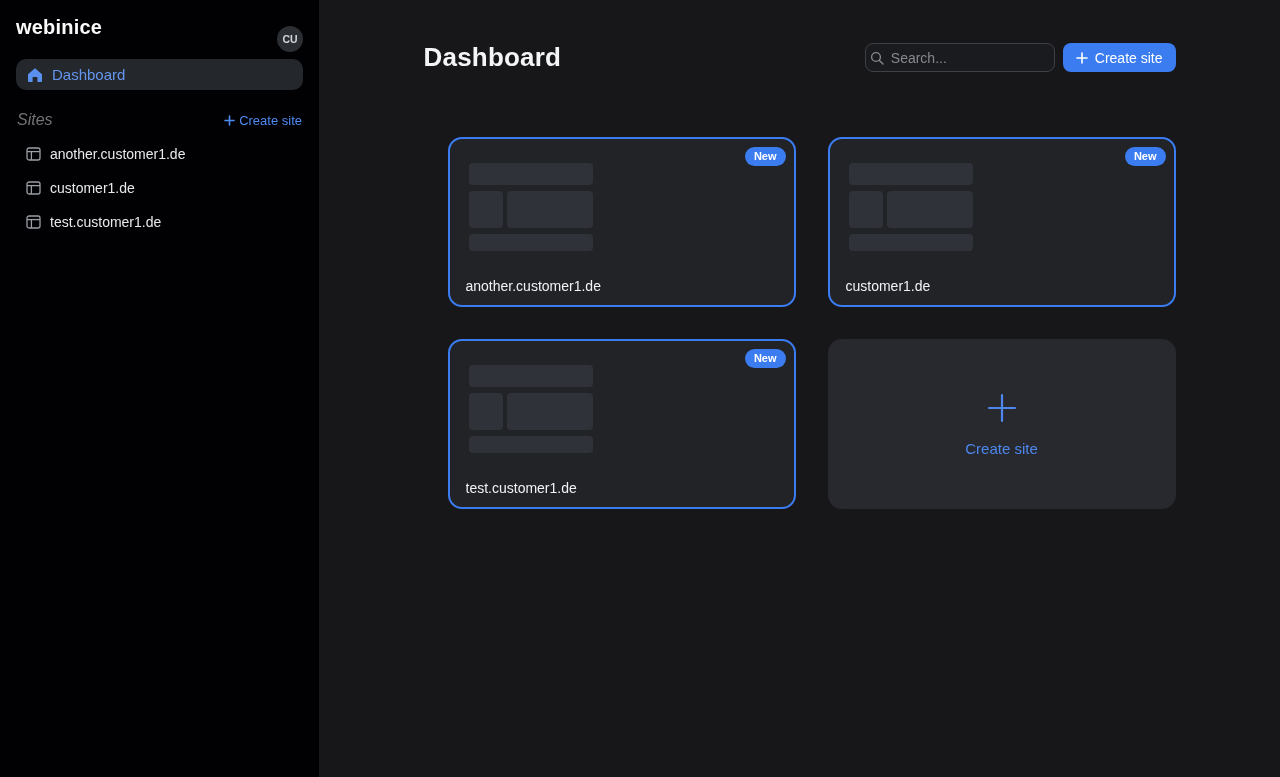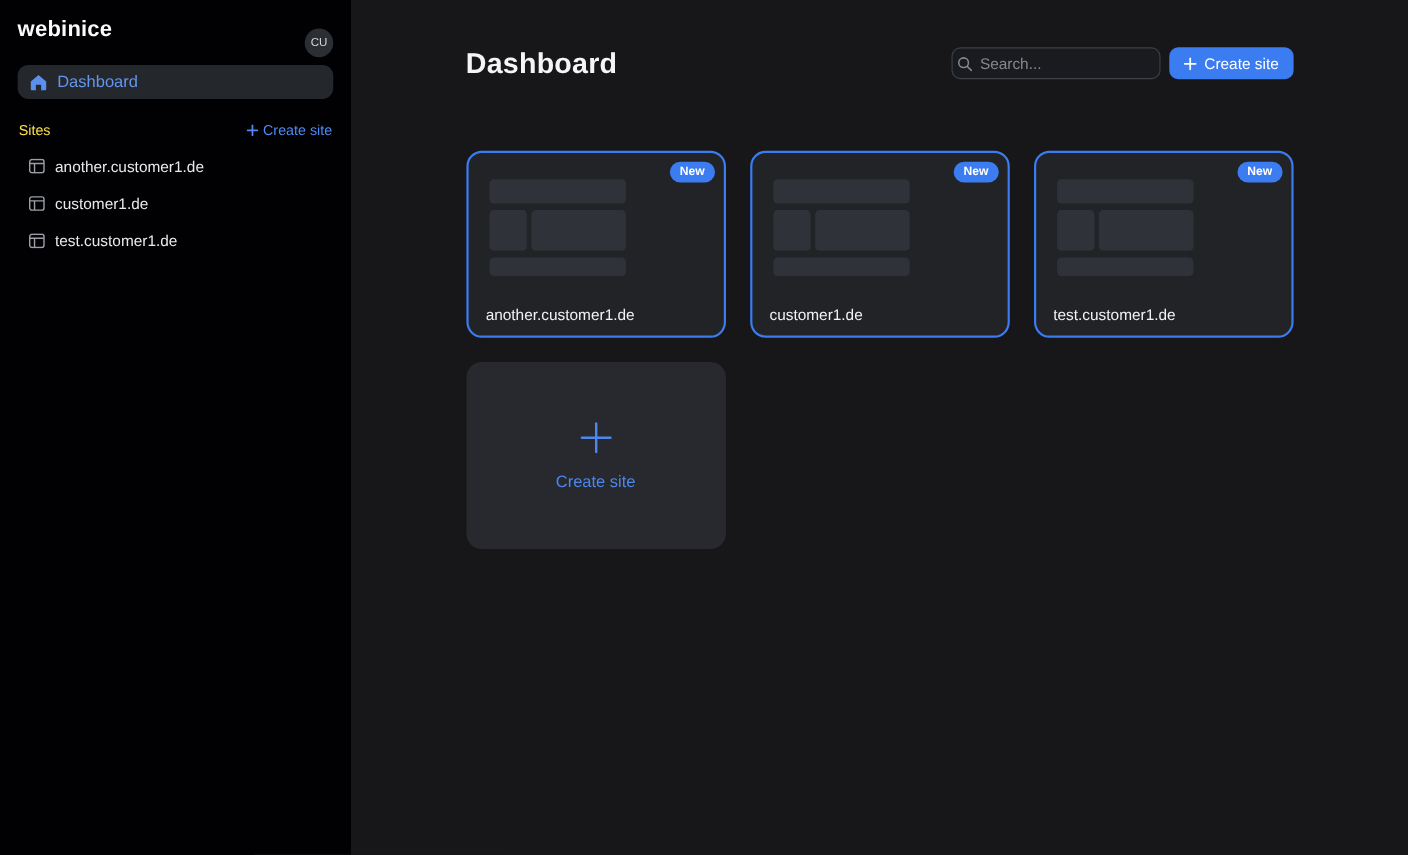--- a/index.html
+++ b/index.html
@@ -15,37 +15,37 @@
   .sidebar {
     width:319px; flex-shrink:0; height:100%;
     background:#010103;
     padding:12px 16px;
   }
   .sidebar-top { display:flex; justify-content:space-between; align-items:center; height:30px; }
   .brand { font-size:20px; font-weight:700; color:#fafafb; letter-spacing:.2px; }
   .avatar {
     width:26px; height:26px; border-radius:50%;
     background:#2b2e33; color:#d3d6da;
-    font-size:10.5px; font-weight:400;
+    font-size:10.5px; font-weight:700;
     display:flex; align-items:center; justify-content:center;
     cursor:pointer; user-select:none;margin-top:24px;
   }
   .nav-item {
     margin-top:17px; height:31px;
     background:#24272c; border-radius:10px;
     display:flex; align-items:center; gap:9px;
     padding:0 11px; cursor:pointer;
   }
   .nav-item .label { color:#6496ef; font-size:15px; font-weight:500; }
   .sites-row {
     margin-top:21px;
     display:flex; justify-content:space-between; align-items:center;
     padding:0 1px;
   }
-  .sites-label { color:#fde047; font-size:13px; }
+  .sites-label { color:#737373; font-size:16px;font-style:italic; }
   .create-link {
     color:#4f8af3; font-size:13px; font-weight:500;
     display:flex; align-items:center; gap:4px; cursor:pointer;
   }
   .site-list { margin-top:8px; }
   .site-item {
     height:34px; display:flex; align-items:center; gap:9px;
     padding-left:10px; border-radius:8px; cursor:pointer;
     color:#e7e9eb; font-size:14px;
   }
@@ -77,21 +77,21 @@
     height:29px; padding:0 13px;
     background:#3b7cf0; border:none; border-radius:8px;
     color:#ffffff; font-size:14px; font-weight:500;
     display:flex; align-items:center; gap:7px; cursor:pointer;
     font-family:"Liberation Sans","DejaVu Sans",sans-serif;
   }
 
   
   .grid {
     margin-top:64px;
-    display:grid; grid-template-columns:repeat(3,1fr); gap:22px;
+    display:grid; grid-template-columns:repeat(2,1fr); gap:32px;margin-left:24px;
   }
   .card {
     position:relative; height:170px;
     border-radius:14px; background:#212327;
     border:2px solid #3b7cf0;
     cursor:pointer;
   }
   .badge {
     position:absolute; top:8px; right:8px;
     background:#3b7cf0; color:#ffffff;

